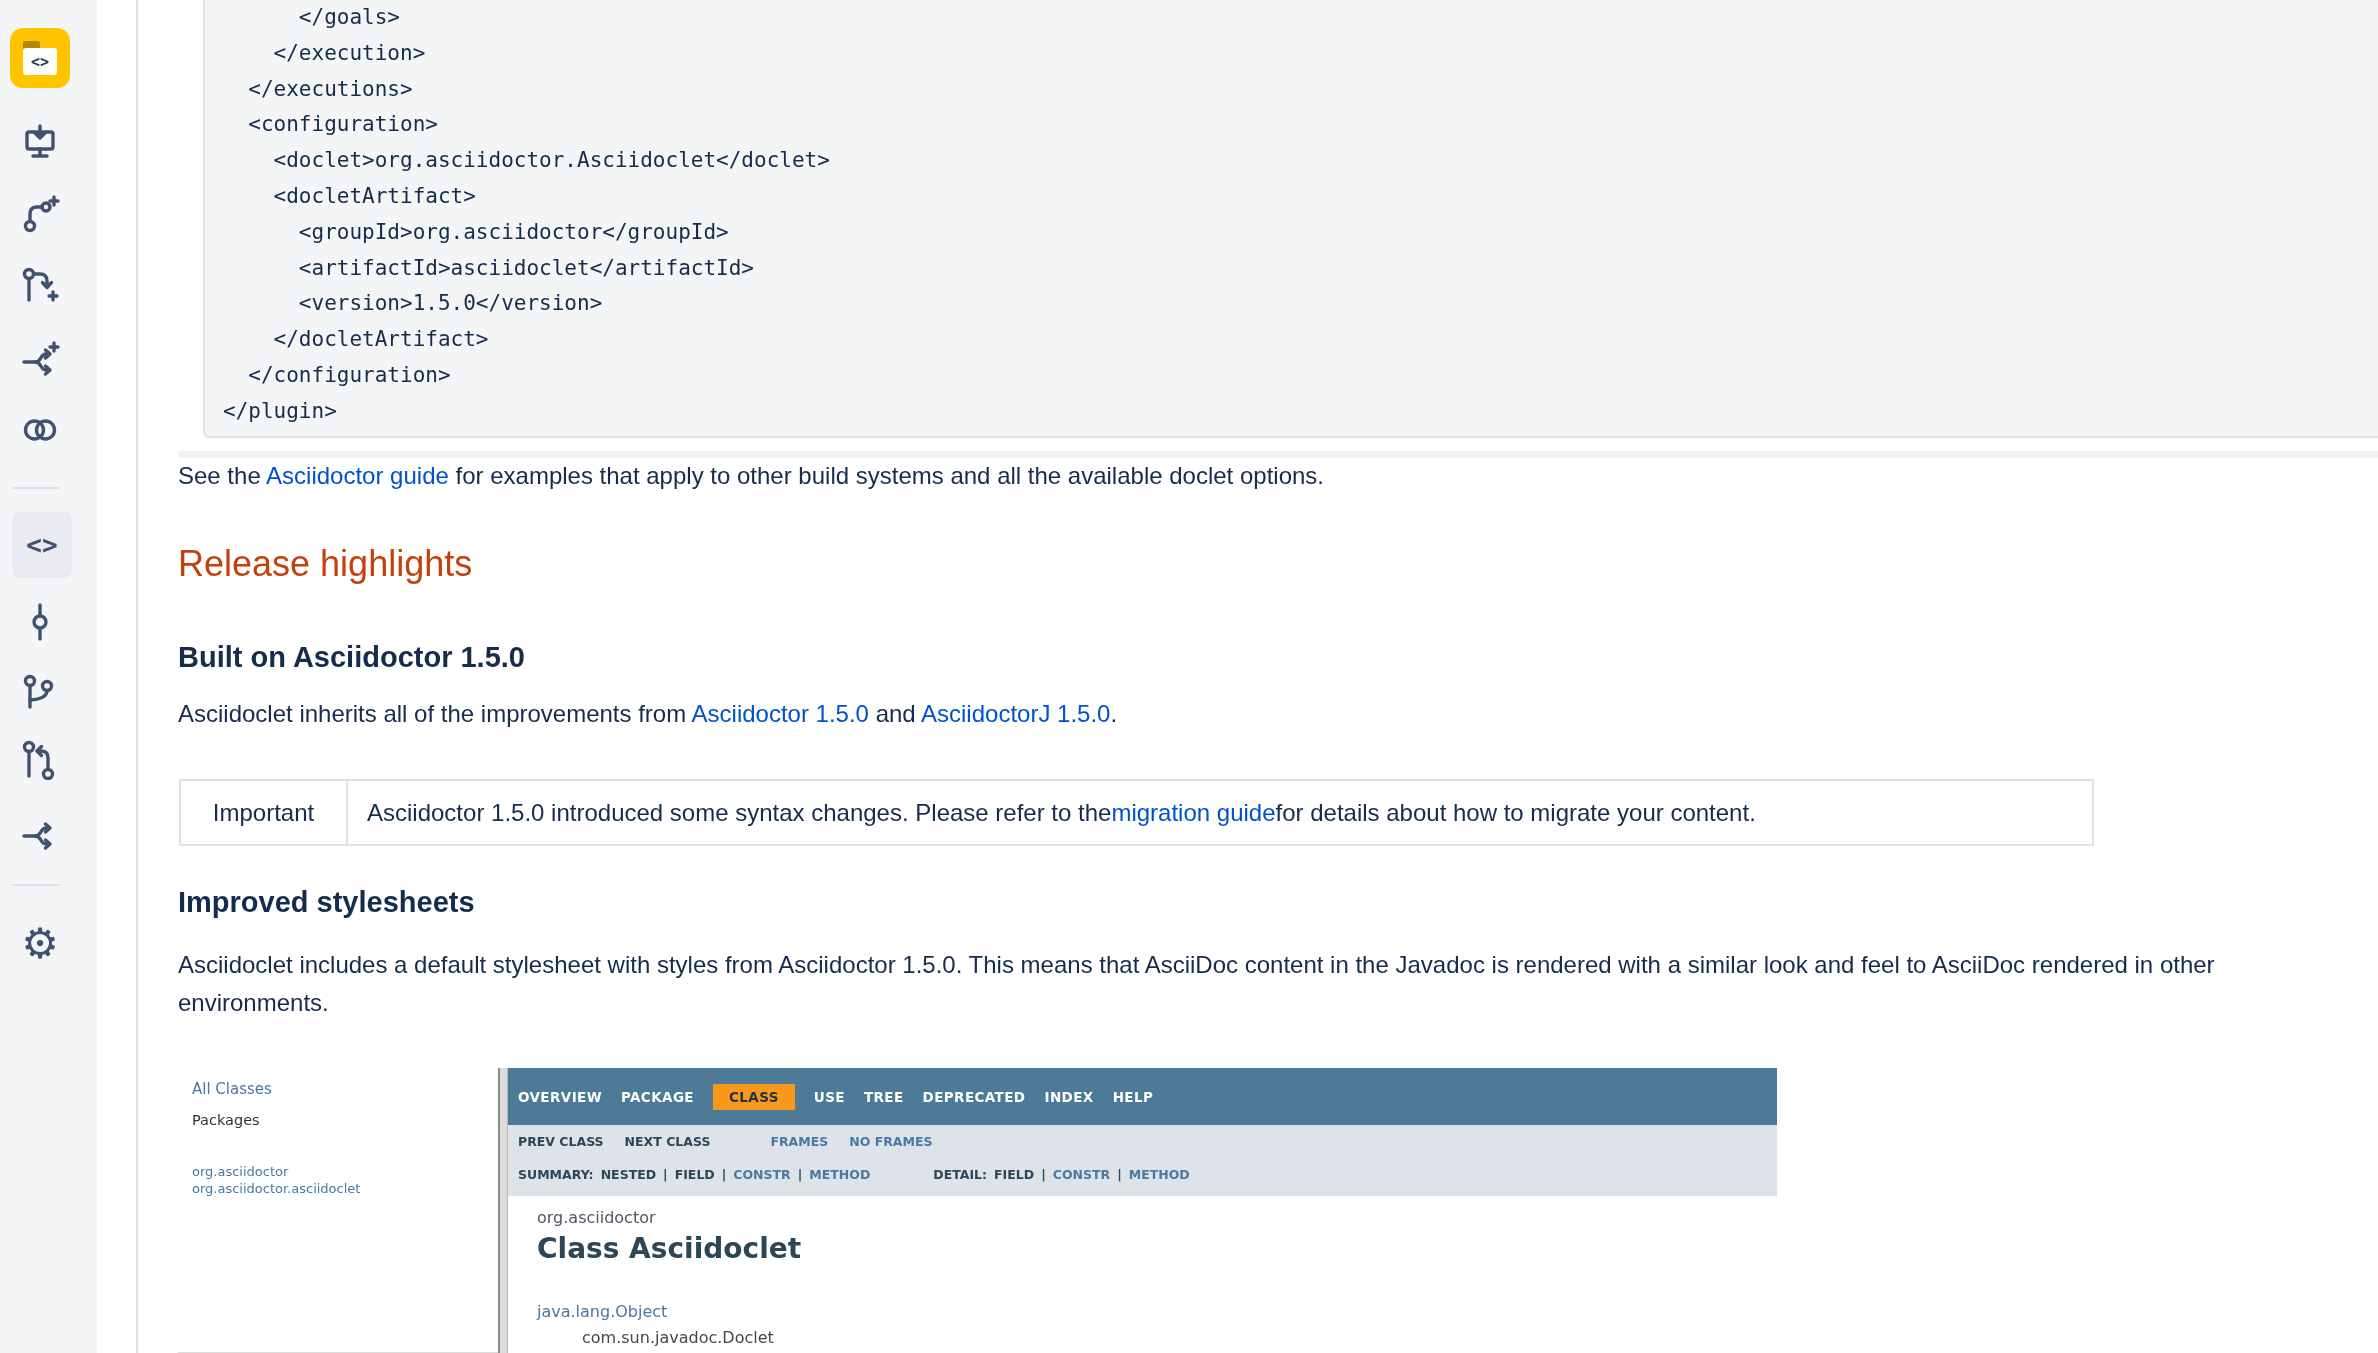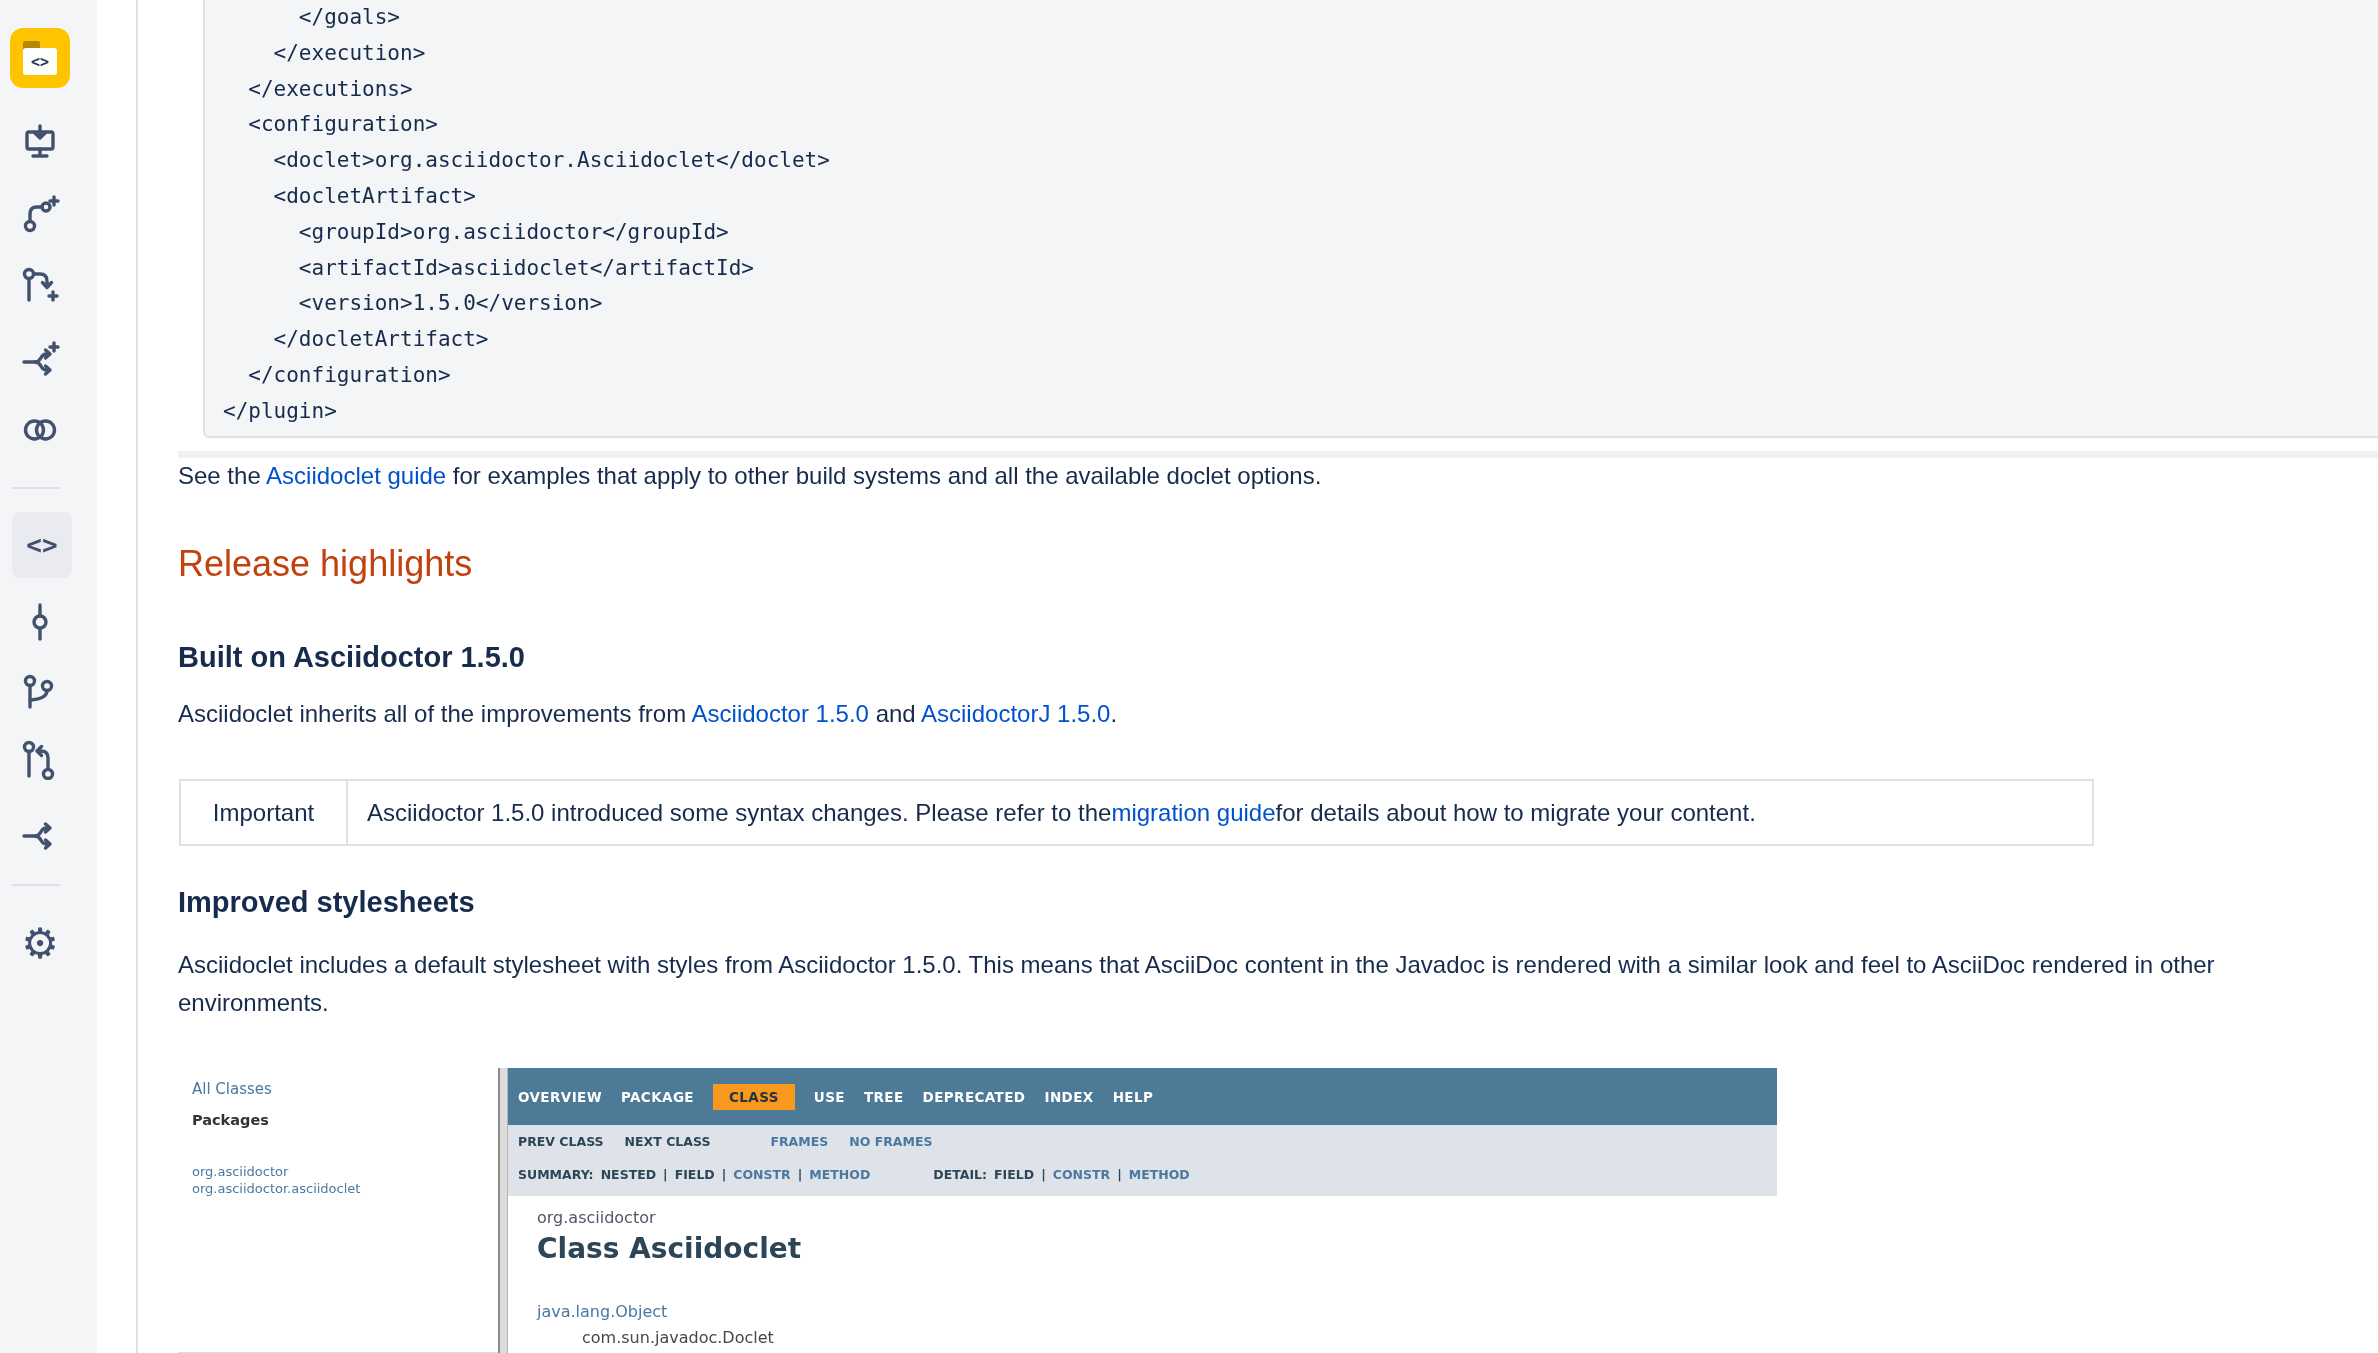--- a/index.html
+++ b/index.html
@@ -49,21 +49,21 @@
   #important { position:absolute; left:179px; top:779px; width:1915px; height:67px;
                border:2px solid #DFE1E6; display:flex; background:#fff; }
   #important .cell1 { width:167px; border-right:2px solid #DFE1E6; display:flex; align-items:center;
                       justify-content:center; font-size:24px; }
   #important .cell2 { flex:1; display:flex; align-items:center; padding-left:19px; font-size:24px; }
 
   
   #javadoc { position:absolute; left:178px; top:1068px; width:1599px; height:321px; background:#fff;
              font-family:"DejaVu Sans",sans-serif; }
   #jd-all-classes { position:absolute; left:14px; top:12px; font-size:15px; color:#4A78A2; }
-  #jd-packages-label { position:absolute; left:14px; top:44px; font-size:14.5px; font-weight:700; color:#333; }
+  #jd-packages-label { position:absolute; left:14px; top:44px; font-size:14.5px; font-weight:400; color:#333; }
   .jd-pkg { position:absolute; left:14px; font-size:13px; color:#4A78A2; }
   #jd-hborder { position:absolute; left:0; top:283px; width:322px; height:8px; background:#DCDCDC;
                 border-top:1px solid #fff; border-bottom:2px solid #8C8C8C; }
   #jd-teal-bottom { position:absolute; left:0; top:293px; width:320px; height:28px; background:#4D7A97; }
   #jd-vborder { position:absolute; left:320px; top:0; width:10px; height:321px; background:#DCDCDC;
                 border-left:2px solid #8C8C8C; border-right:1px solid #B5B5B5; }
   #jd-navbar { position:absolute; left:330px; top:0; width:1269px; height:57px; background:#4D7A97;
                display:flex; align-items:center; padding-left:10px; gap:19px;
                font-size:13.5px; font-weight:700; color:#FFFFFF; letter-spacing:.4px; }
   #jd-navbar .chip { background:#F8981D; color:#253441; padding:5px 16px; }
@@ -184,21 +184,21 @@
     &lt;docletArtifact&gt;
       &lt;groupId&gt;org.asciidoctor&lt;/groupId&gt;
       &lt;artifactId&gt;asciidoclet&lt;/artifactId&gt;
       &lt;version&gt;1.5.0&lt;/version&gt;
     &lt;/docletArtifact&gt;
   &lt;/configuration&gt;
 &lt;/plugin&gt;</pre>
   </div>
   <div id="code-scroll-strip"></div>
 
-  <p class="para" id="p-guide"><span>See the </span><a class="lnk">Asciidoclet guide</a><span> for examples that apply to other build systems and all the available doclet options.</span></p>
+  <p class="para" id="p-guide"><span>See the </span><a class="lnk">Asciidoctor guide</a><span> for examples that apply to other build systems and all the available doclet options.</span></p>
 
   <h2 id="h-release">Release highlights</h2>
 
   <h3 class="sub" id="h-built">Built on Asciidoctor 1.5.0</h3>
 
   <p class="para" id="p-inherit"><span>Asciidoclet inherits all of the improvements from </span><a class="lnk">Asciidoctor 1.5.0</a><span> and </span><a class="lnk">AsciidoctorJ 1.5.0</a><span>.</span></p>
 
   <div id="important">
     <div class="cell1">Important</div>
     <div class="cell2">

